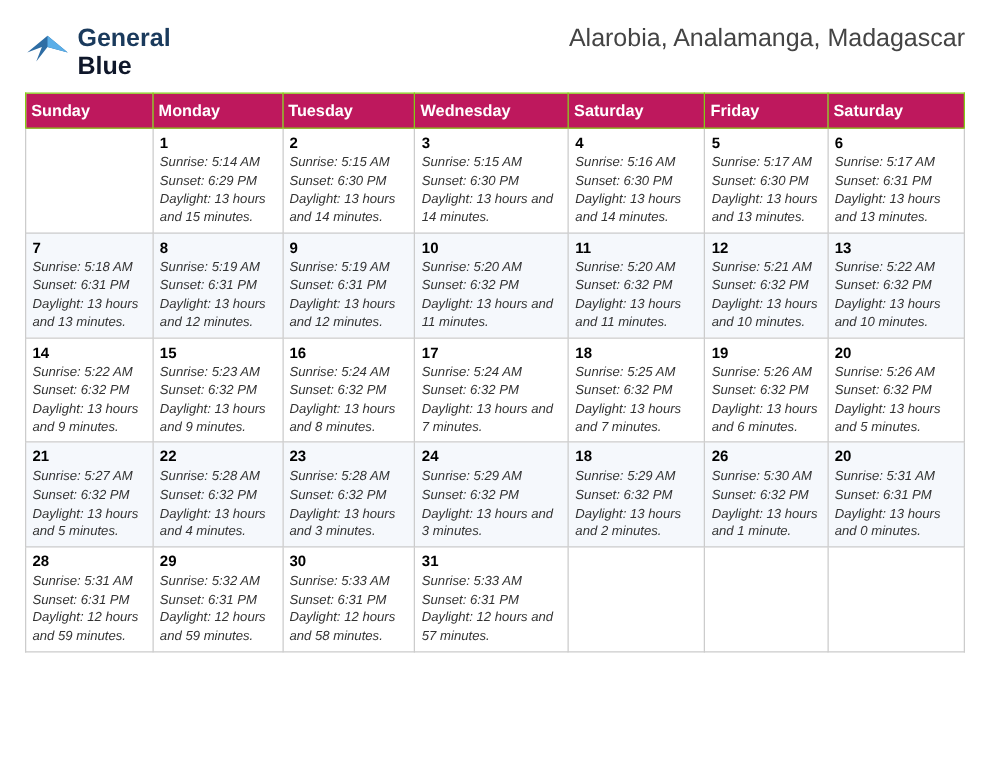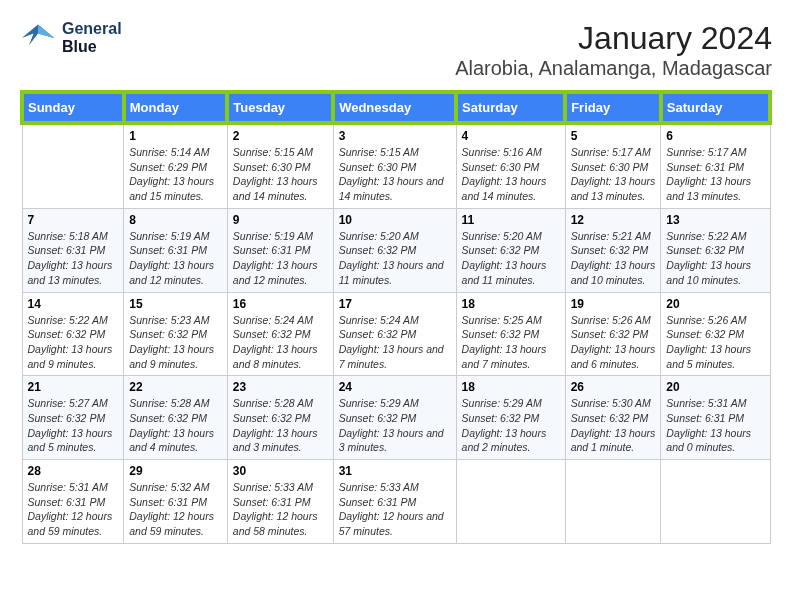--- a/index.html
+++ b/index.html
@@ -15,21 +15,21 @@
       justify-content: space-between;
       align-items: flex-start;
       margin-bottom: 10px;
     }
     .logo {
       display: flex;
       align-items: center;
       gap: 6px;
     }
     .logo-text {
-      font-size: 16px;
+      font-size: 20px;
       font-weight: bold;
       color: #1a3a5c;
       line-height: 1.1;
     }
     .logo-text span {
       color: #0f172a;
     }
     .logo-bird {
       width: 36px;
       height: 36px;
@@ -45,27 +45,27 @@
     .location {
       font-size: 20px;
       color: #444;
     }
     table {
       width: 100%;
       border-collapse: collapse;
       font-size: 11px;
     }
     thead tr th {
-      background-color: #3b82f6;
+      background-color: #be185d;
       color: #fff;
       padding: 6px 4px;
       text-align: left;
       font-size: 13px;
       font-weight: bold;
-      border: 4px solid #84cc16;
+      border: 1px solid #84cc16;
     }
     tbody tr td {
       border: 1px solid #ccc;
       padding: 4px 5px;
       vertical-align: top;
       min-height: 70px;
       height: 80px;
     }
     tbody tr:nth-child(even) td {
       background-color: #f5f8fc;
@@ -93,21 +93,20 @@
     <svg class="logo-bird" viewBox="0 0 40 40">
       <polygon points="20,5 38,20 20,15 10,28 15,15 2,20" fill="#2e6da4"></polygon>
       <polygon points="20,5 38,20 20,15" fill="#5aaee8"></polygon>
     </svg>
     <div class="logo-text">
       <div>General</div>
       <div><span>Blue</span></div>
     </div>
   </div>
   <div class="title-area">
-    <div class="month-year">January 2024</div>
     <div class="location">Alarobia, Analamanga, Madagascar</div>
   </div>
 </div>
 
 <table>
   <thead>
     <tr>
     <th>Sunday</th>
         <th>Monday</th>
         <th>Tuesday</th>

